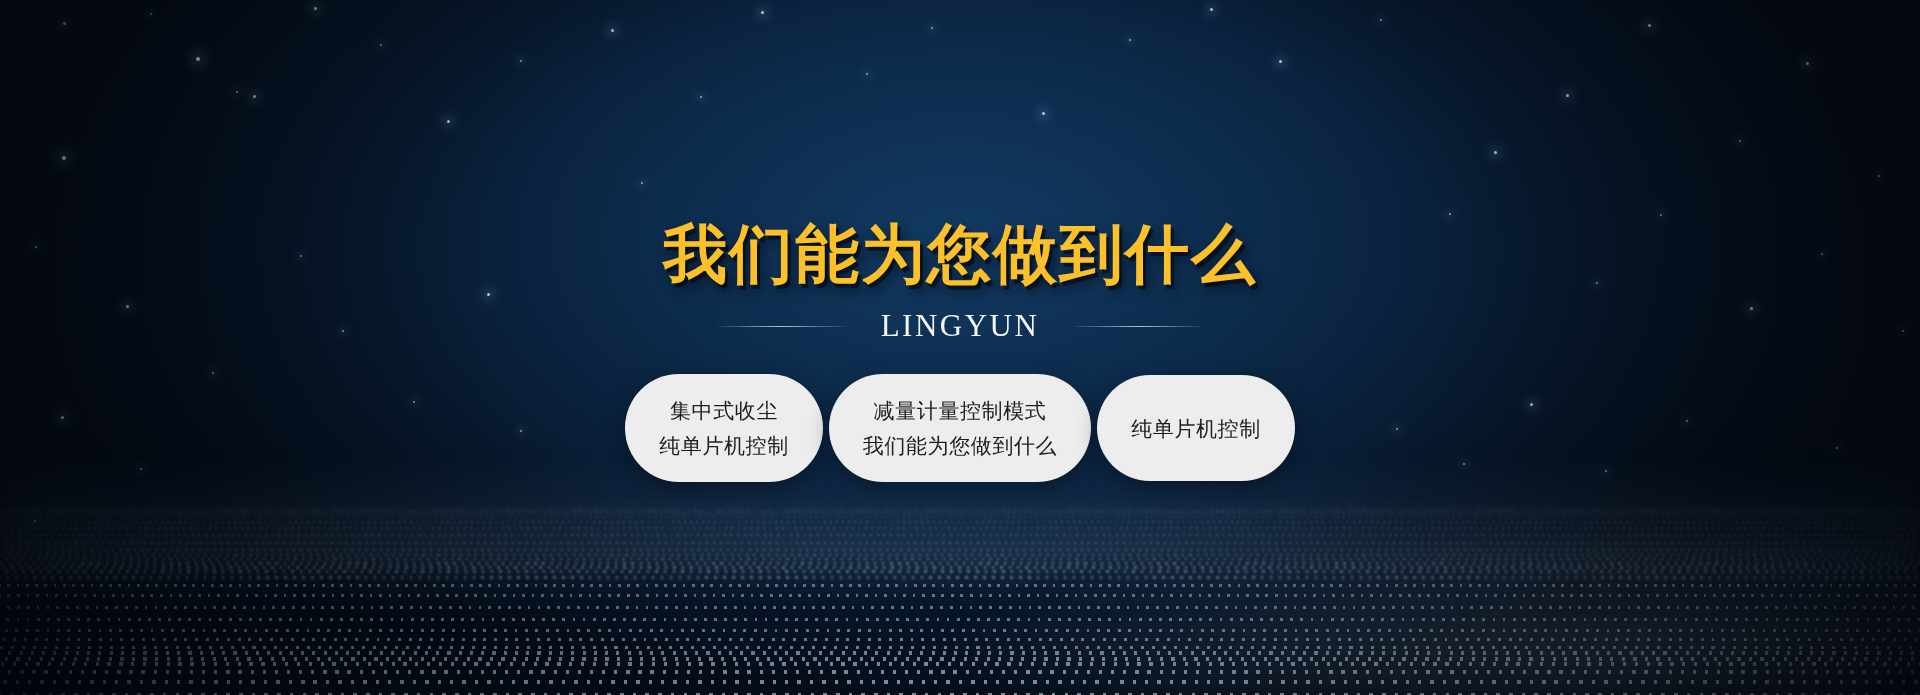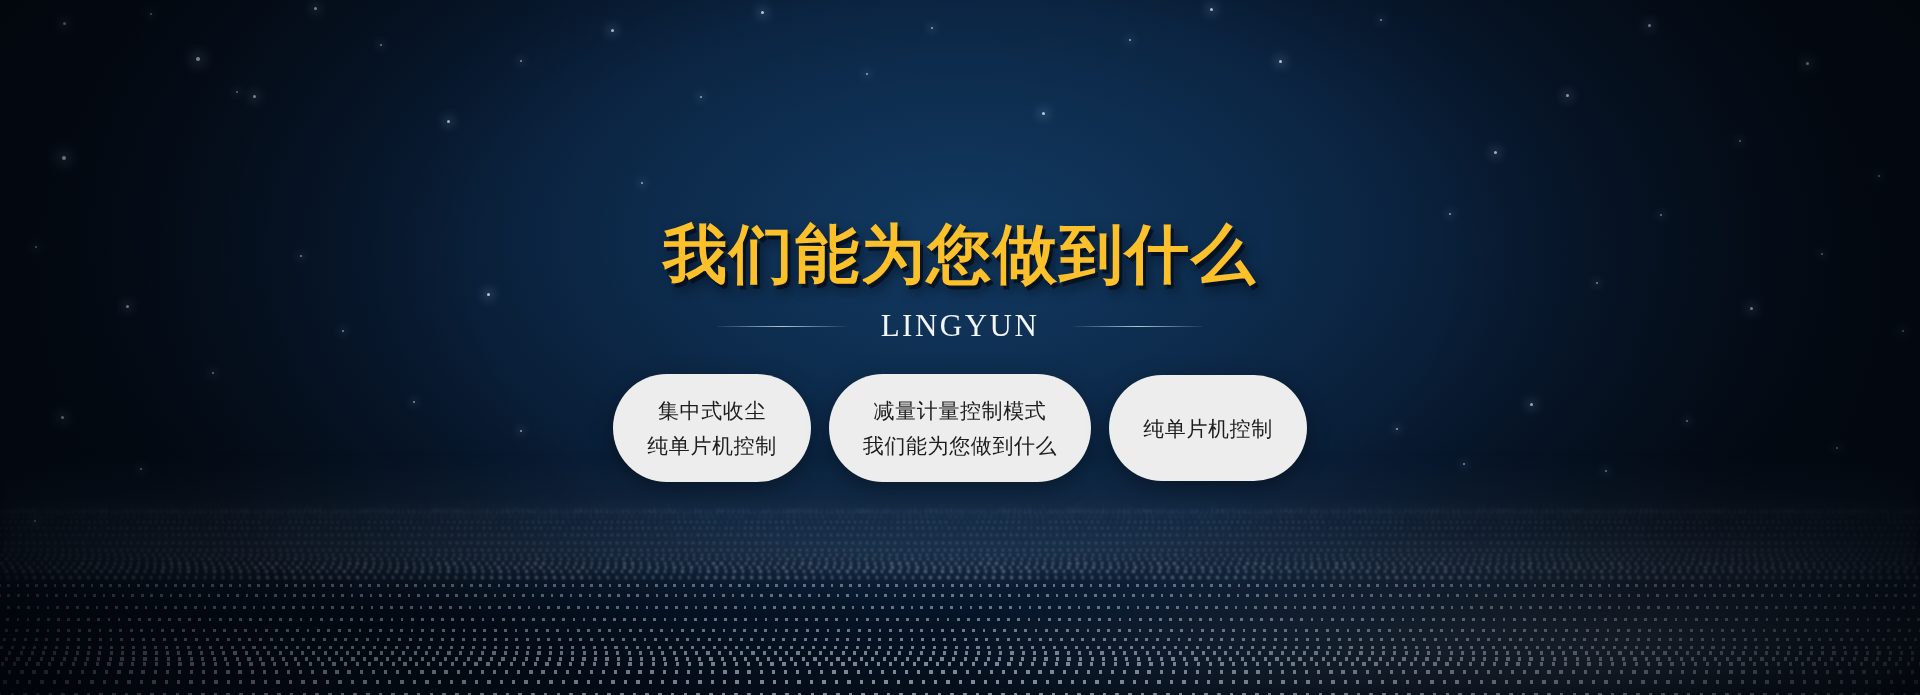--- a/index.html
+++ b/index.html
@@ -116,21 +116,21 @@
     letter-spacing: 1.2px;
     color: #e9eff7;
     text-shadow: 0 1px 4px rgba(0,0,0,0.55);
     white-space: nowrap;
   }
 
   #pills {
     margin-top: 30px;
     display: flex;
     align-items: center;
-    gap: 18px;
+    gap: 6px;
   }
   .pill {
     background: #ededed;
     border-radius: 62px;
     padding: 26px 34px;
     min-height: 106px;
     display: flex;
     flex-direction: column;
     align-items: center;
     justify-content: center;

